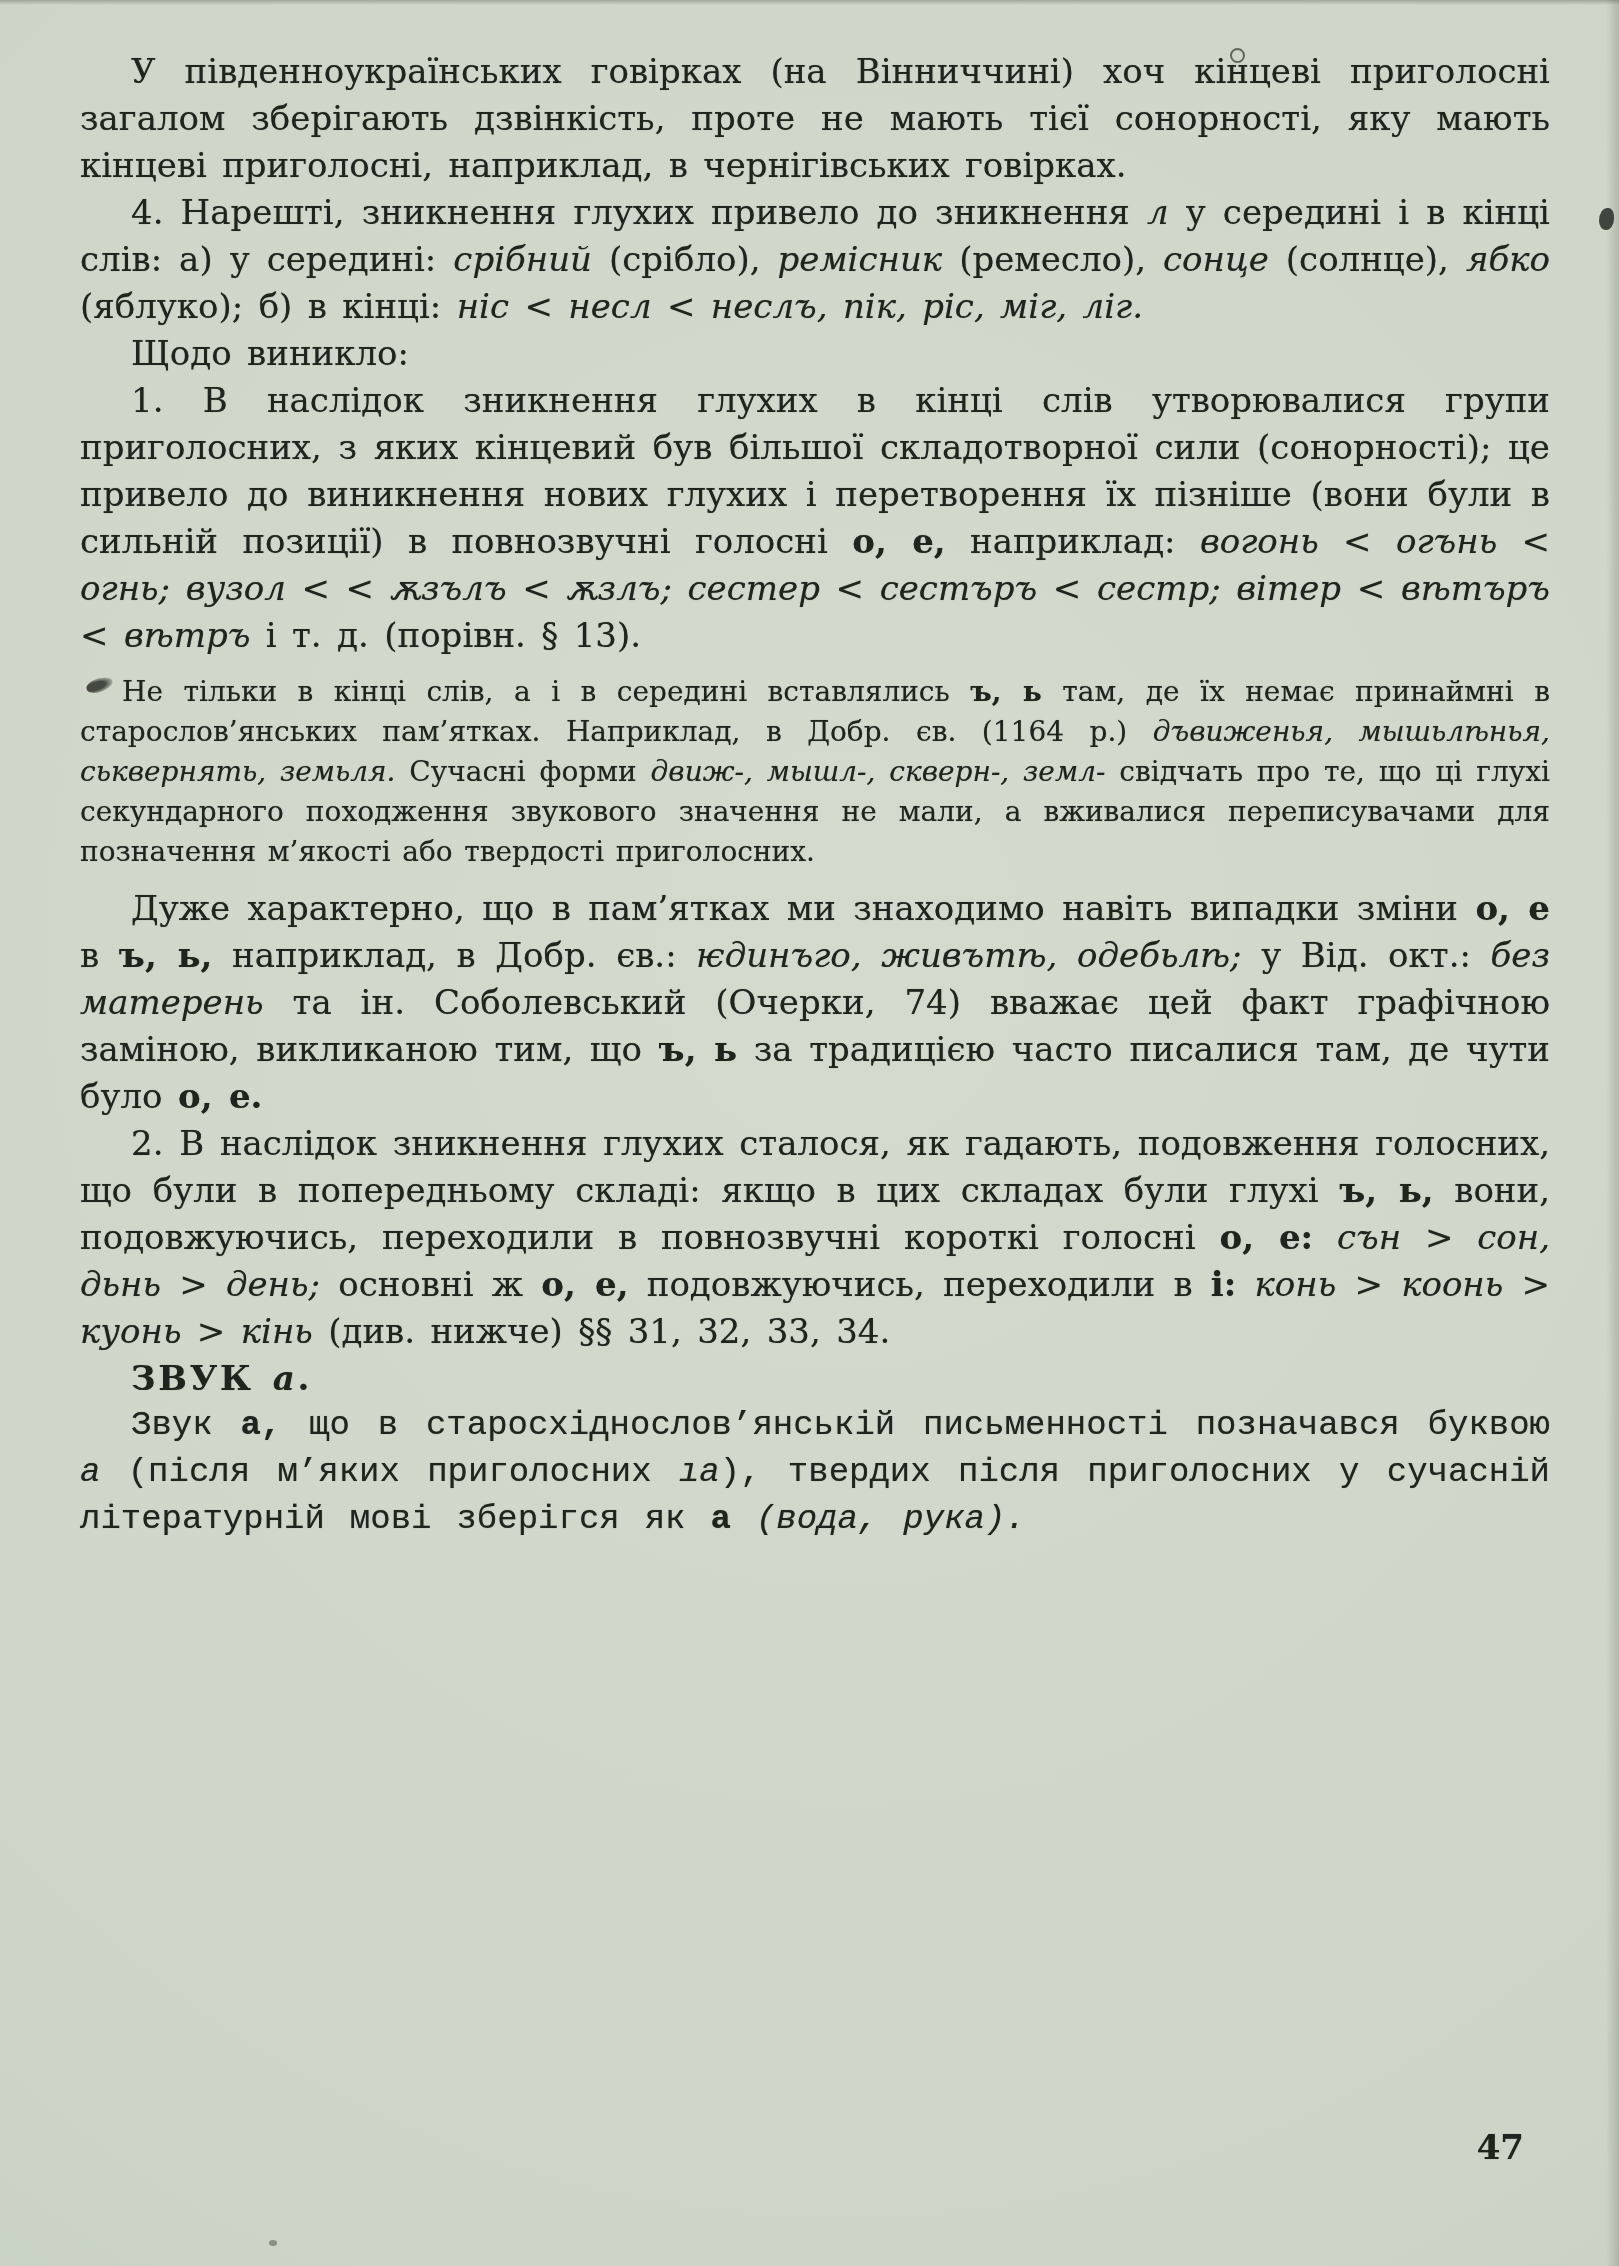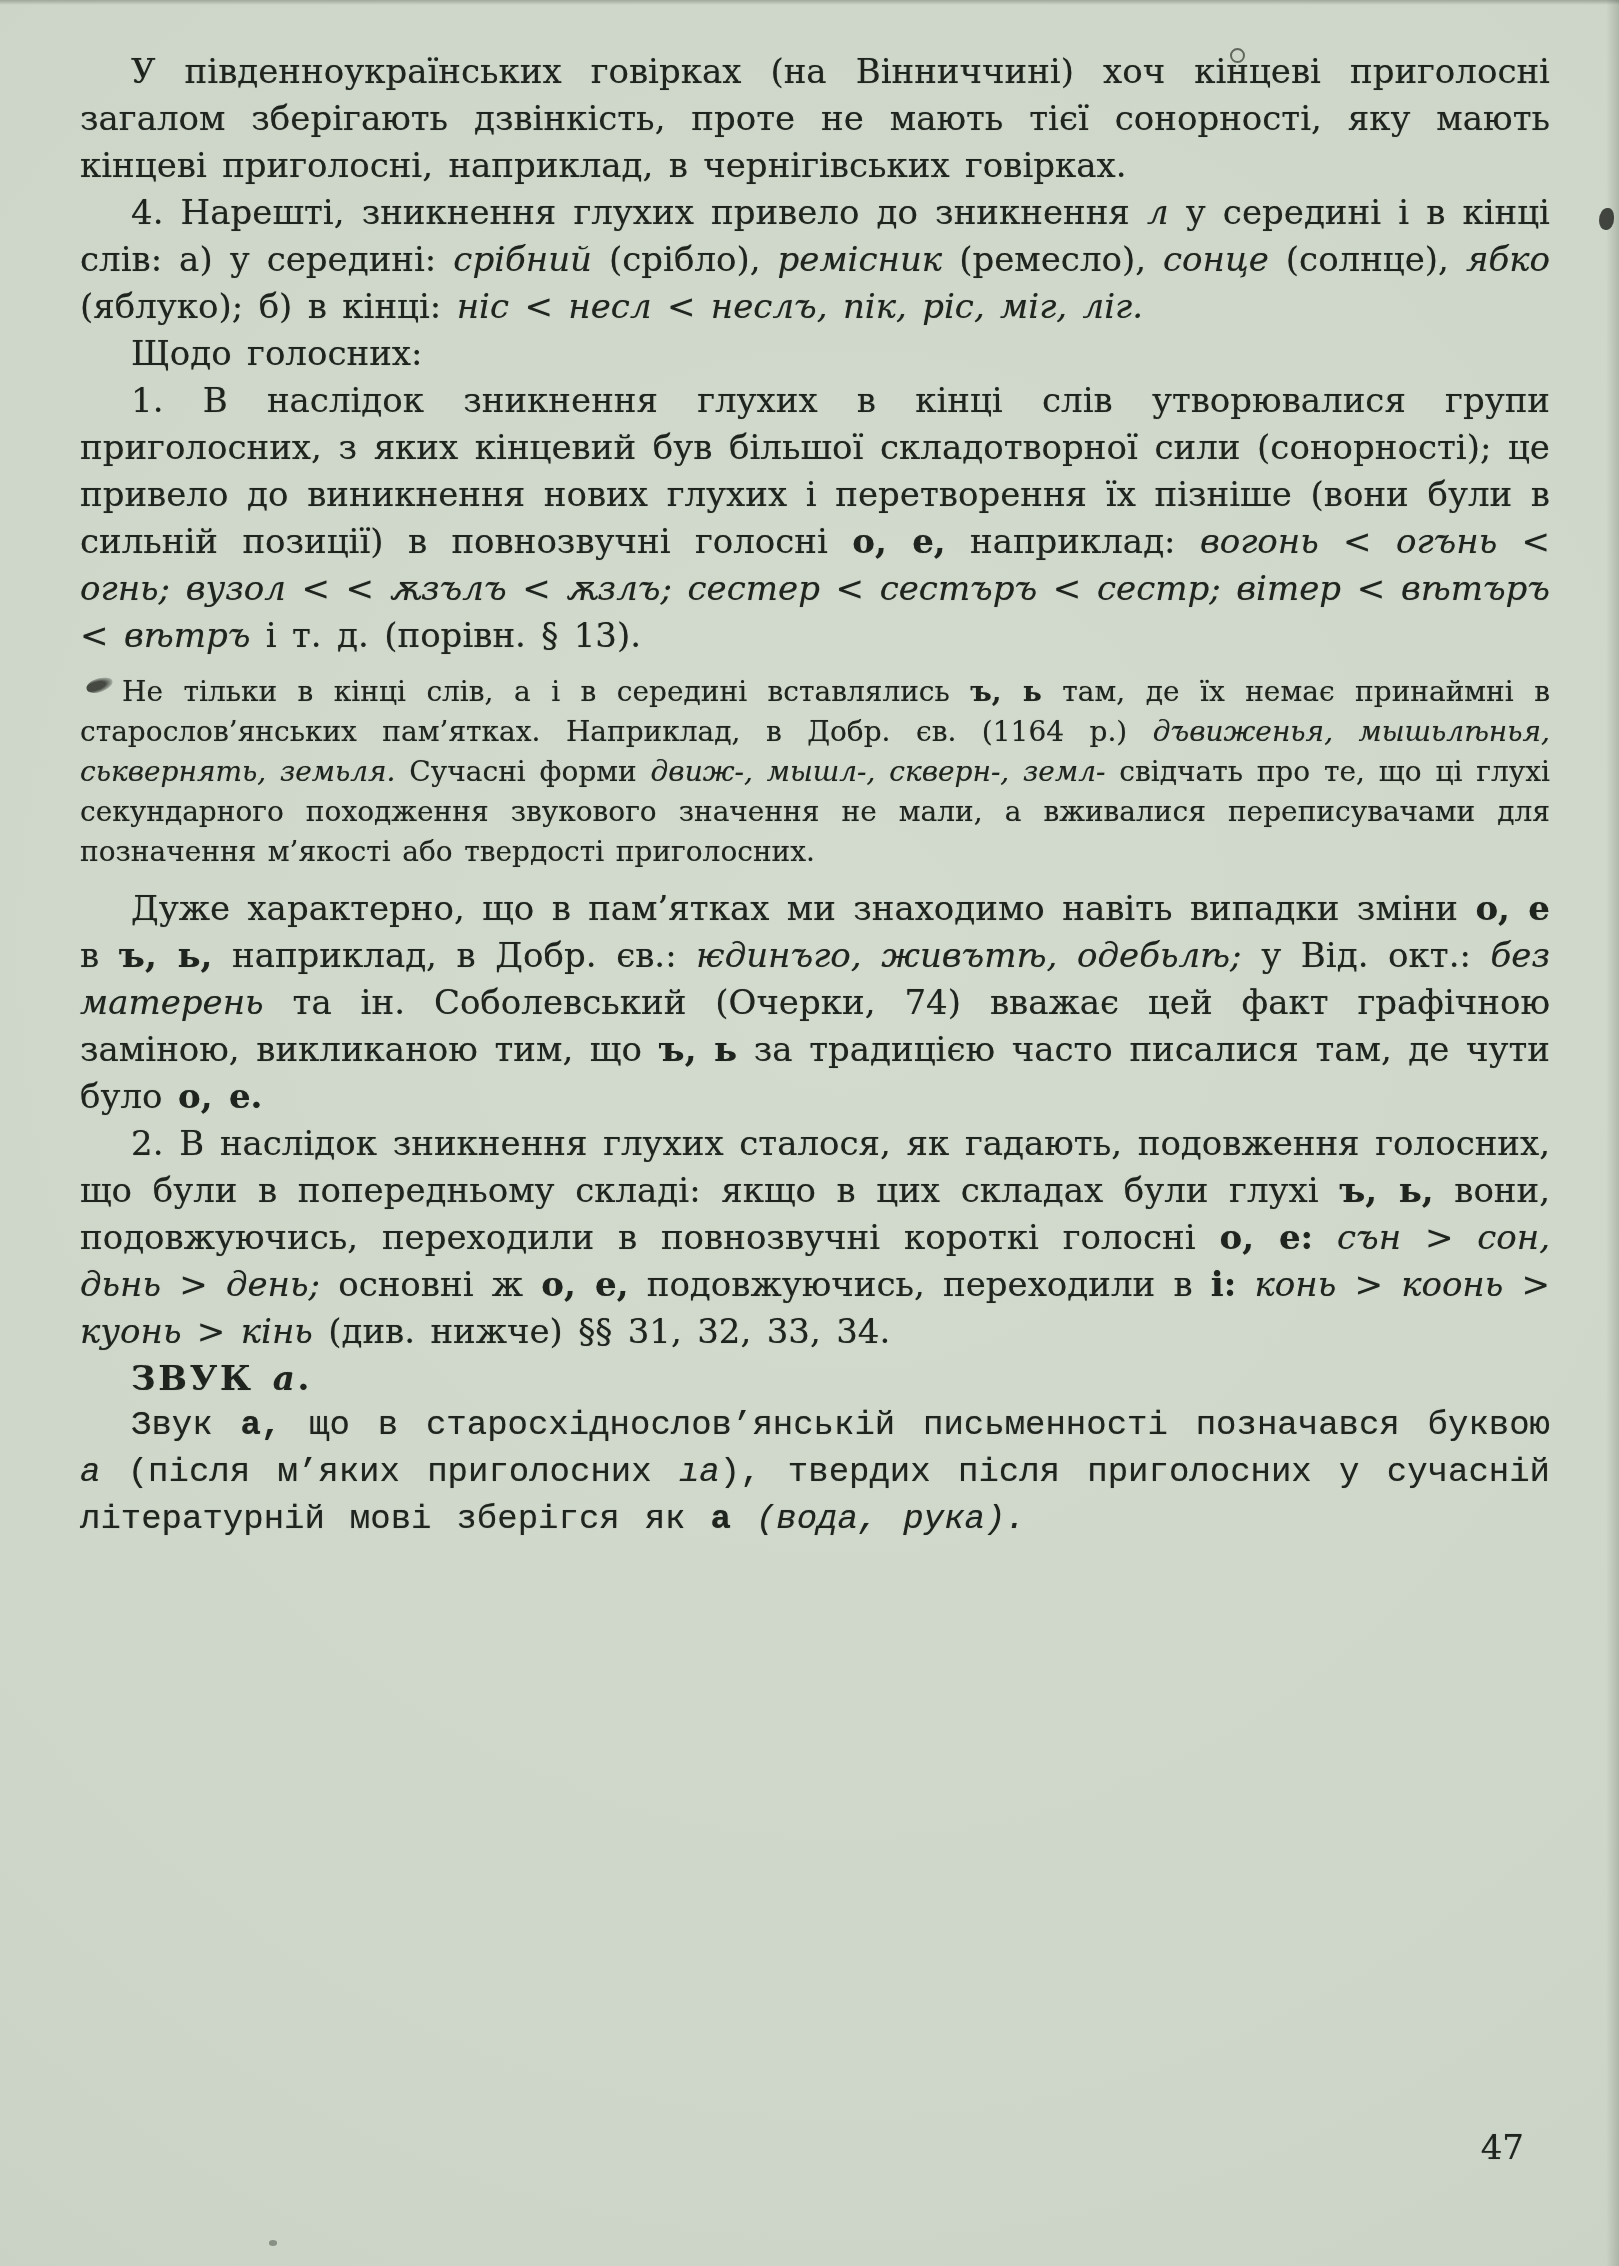--- a/index.html
+++ b/index.html
@@ -79,21 +79,21 @@
     text-shadow:0 0 0.9px rgba(25,28,24,.5);
   }
   .after-headings{margin-top:27.4px;font-family:Liberation Mono, monospace;}
   .r-i{font-style:italic;}
   .r-b{font-weight:bold;margin-top:26px;}
   .page-number{
     position:absolute;
     right:95px;
     bottom:99px;
     font-size:34px;
-    font-weight:normal;
+    font-weight:bold;
     text-shadow:0 0 0.9px rgba(25,28,24,.5);
     margin-top:28px;
   }
   
   .ring-mark{
     position:absolute;left:1230px;top:48px;width:11px;height:11px;
     border:2.7px solid rgba(60,64,56,.75);border-radius:50%;
   }
   .speck-right{
     position:absolute;left:1599px;top:208px;width:14.6px;height:22px;
@@ -118,21 +118,21 @@
   <span class="speck-right"></span>
   <span class="speck-left"></span>
   <span class="speck-bottom"></span>
 
   <div class="text-column">
 
     <p class="body-par"><span>У південноукраїнських говірках (на Вінниччині) хоч кінцеві приголосні загалом зберігають дзвінкість, проте не мають тієї сонорності, яку мають кінцеві приголосні, наприклад, в чернігівських говірках.</span></p>
 
     <p class="body-par"><span>4. Нарешті, зникнення глухих привело до зникнення </span><span class="r-i">л</span><span> у середині і в кінці слів: а) у середині: </span><span class="r-i">срібний</span><span> (срібло), </span><span class="r-i">ремісник</span><span> (ремесло), </span><span class="r-i">сонце</span><span> (солнце), </span><span class="r-i">ябко</span><span> (яблуко); б) в кінці: </span><span class="r-i">ніс &lt; несл &lt; неслъ, пік, ріс, міг, ліг.</span></p>
 
-    <p class="body-par"><span>Щодо голосних:</span></p>
+    <p class="body-par"><span>Щодо виникло:</span></p>
 
     <p class="body-par"><span>1. В наслідок зникнення глухих в кінці слів утворювалися групи приголосних, з яких кінцевий був більшої складотворної сили (сонорності); це привело до виникнення нових глухих і перетворення їх пізніше (вони були в сильній позиції) в повнозвучні голосні </span><span class="r-b">о, е,</span><span> наприклад: </span><span class="r-i">вогонь &lt; огънь &lt; огнь; вузол &lt; &lt; ѫзълъ &lt; ѫзлъ; сестер &lt; сестъръ &lt; сестр; вітер &lt; вѣтъръ &lt; вѣтръ</span><span> і т. д. (порівн. § 13).</span></p>
 
     <p class="footnote"><span>Не тільки в кінці слів, а і в середині вставлялись </span><span class="r-b">ъ, ь</span><span> там, де їх немає принаймні в старослов’янських пам’ятках. Наприклад, в Добр. єв. (1164 р.) </span><span class="r-i">дъвиженья, мышьлѣнья, ськвернять, земьля.</span><span> Сучасні форми </span><span class="r-i">движ-, мышл-, скверн-, земл-</span><span> свідчать про те, що ці глухі секундарного походження звукового значення не мали, а вживалися переписувачами для позначення м’якості або твердості приголосних.</span></p>
 
     <p class="body-par"><span>Дуже характерно, що в пам’ятках ми знаходимо навіть випадки зміни </span><span class="r-b">о, е</span><span> в </span><span class="r-b">ъ, ь,</span><span> наприклад, в Добр. єв.: </span><span class="r-i">ѥдинъго, живътѣ, одебьлѣ;</span><span> у Від. окт.: </span><span class="r-i">без матерень</span><span> та ін. Соболевський (Очерки, 74) вважає цей факт графічною заміною, викликаною тим, що </span><span class="r-b">ъ, ь</span><span> за традицією часто писалися там, де чути було </span><span class="r-b">о, е.</span></p>
 
     <p class="body-par"><span>2. В наслідок зникнення глухих сталося, як гадають, подовження голосних, що були в попередньому складі: якщо в цих складах були глухі </span><span class="r-b">ъ, ь,</span><span> вони, подовжуючись, переходили в повнозвучні короткі голосні </span><span class="r-b">о, е:</span><span> </span><span class="r-i">сън &gt; сон, дьнь &gt; день;</span><span> основні ж </span><span class="r-b">о, е,</span><span> подовжуючись, переходили в </span><span class="r-b">і:</span><span> </span><span class="r-i">конь &gt; коонь &gt; куонь &gt; кінь</span><span> (див. нижче) §§ 31, 32, 33, 34.</span></p>
 
 

